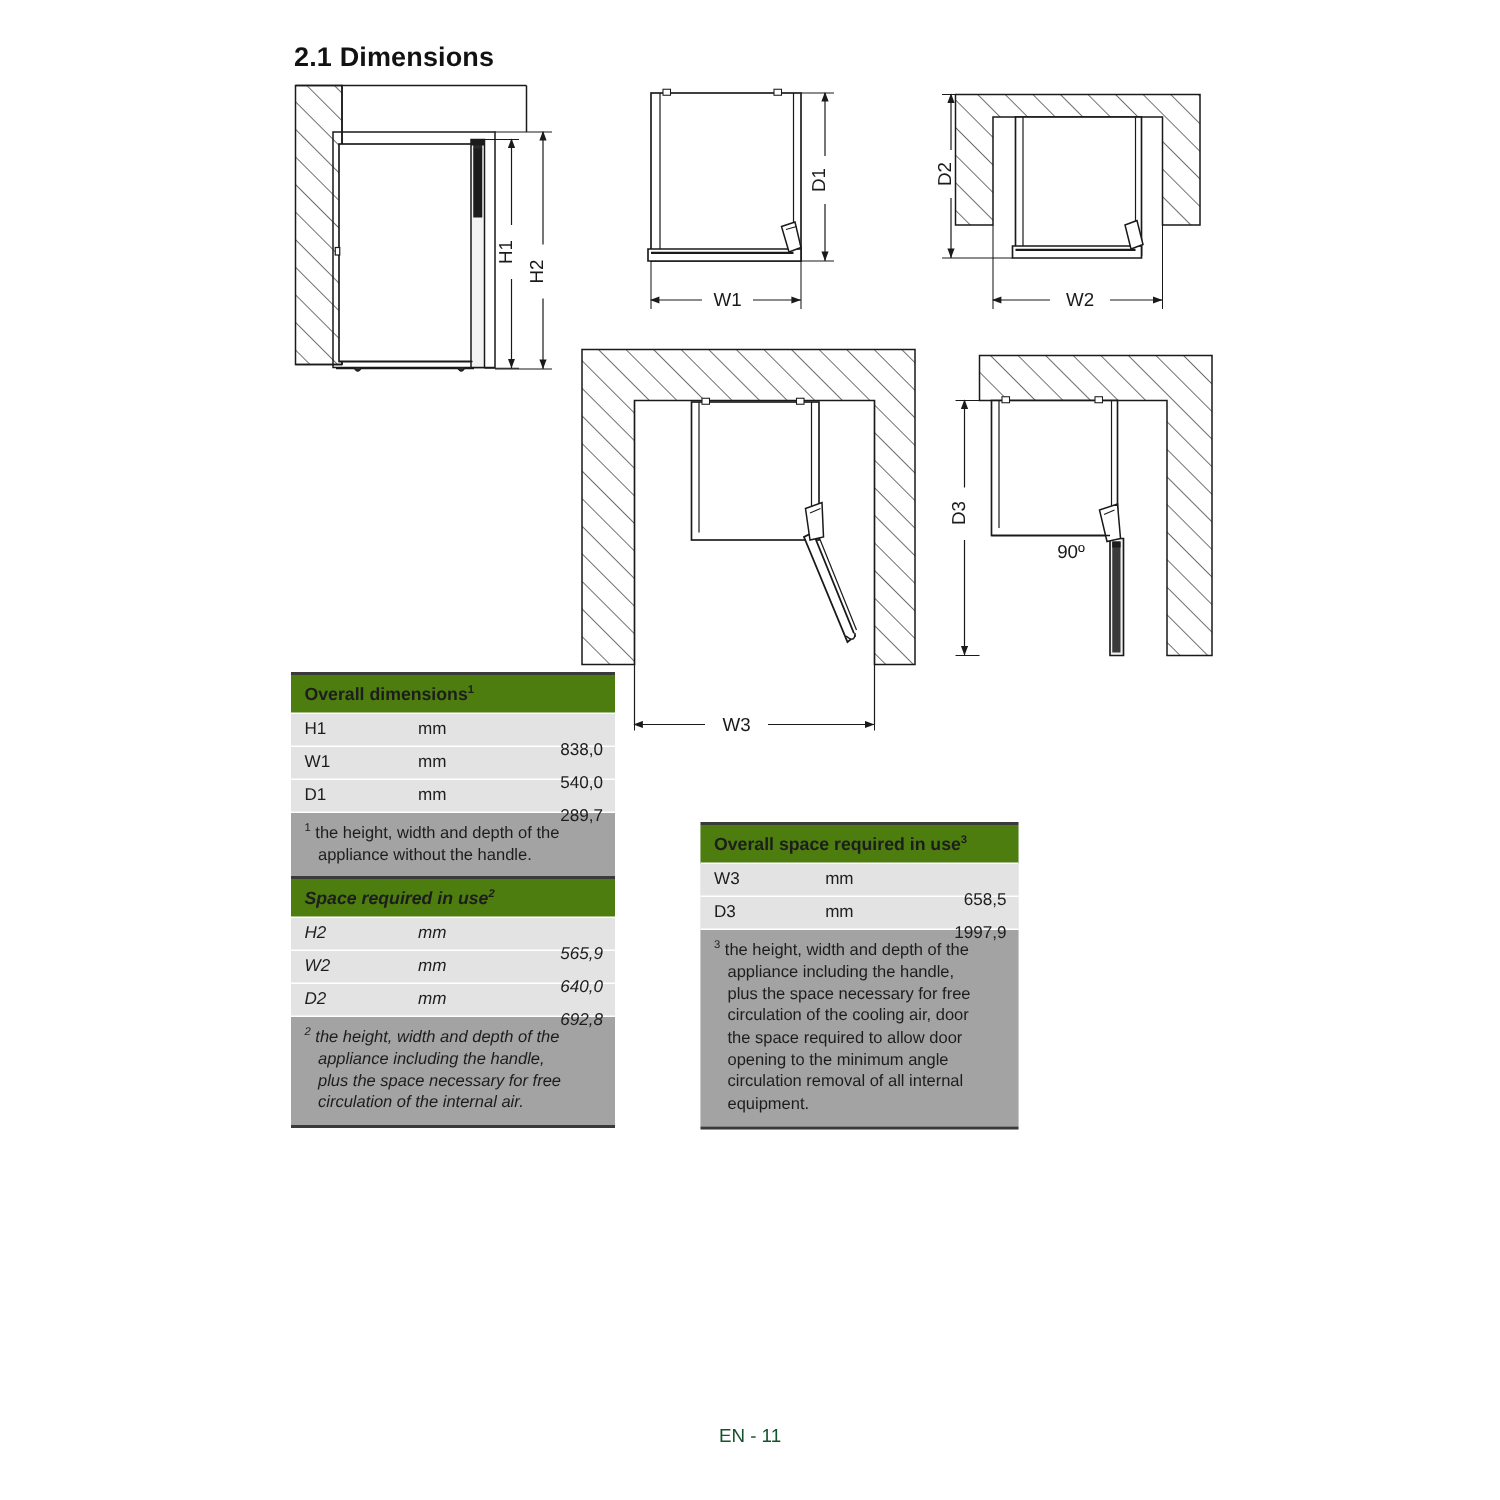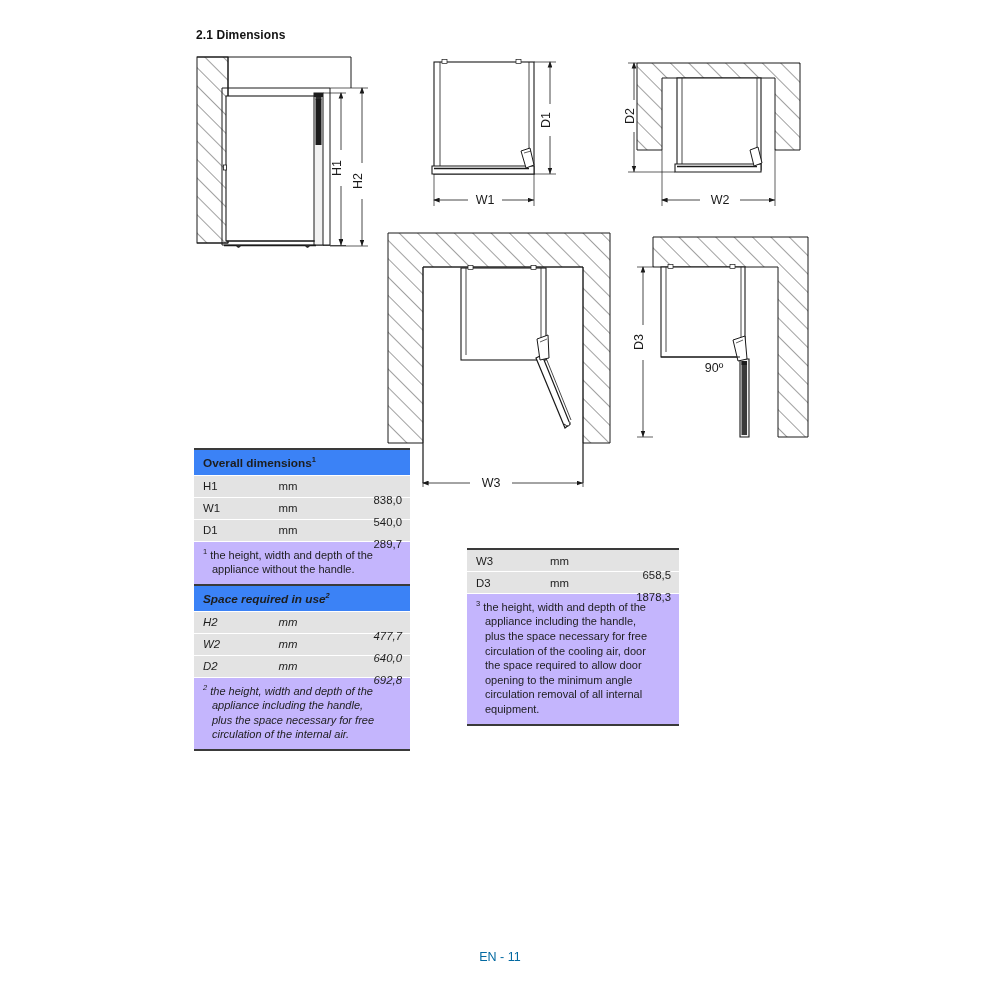--- a/index.html
+++ b/index.html
@@ -14,21 +14,21 @@
     font-family: "Liberation Sans", sans-serif;
     color: #1a1a1a;
     overflow: hidden;
   }
 
   
   #section-heading {
     position: absolute;
     left: 196px;
     top: 28px;
-    font-size: 12px;
+    font-size: 18px;
     font-weight: bold;
     letter-spacing: 0.1px;
     color: #121212;
   }
 
   
   #drawings {
     position: absolute;
     left: 0;
     top: 0;
@@ -47,40 +47,40 @@
   }
   .spec-table .tbl-top-rule,
   .spec-table .tbl-bot-rule {
     height: 2px;
     background: #3a3a3a;
   }
   .spec-table .tbl-head {
     font-weight: bold;
     font-size: 11.8px;
     padding: 5px 8px 5px 9px;
-    background: #3b82f6;
+    background: #4d7c0f;
     border-bottom: 1px solid #ffffff;
   }
   .spec-table .tbl-head sup {
     font-size: 7.5px;
     font-weight: bold;
   }
   .spec-row {
     display: flex;
     align-items: center;
     background: #e3e3e3;
     border-bottom: 1px solid #ffffff;
     padding: 4px 8px 4px 9px;
     height: 13px;
   }
   .spec-row .c-sym { width: 38%; }
   .spec-row .c-unit { width: 34%; }
   .spec-row .c-val { width: 28%; text-align: right; margin-top: 28px; }
   .tbl-note {
-    background: #c4b5fd;
+    background: #a3a3a3;
     padding: 5px 8px 7px 9px;
     line-height: 1.33;
     font-size: 11px;
   }
   .tbl-note sup {
     font-size: 7.5px;
   }
   .tbl-note .note-body {
     display: block;
     padding-left: 9px;
@@ -89,21 +89,21 @@
   .tbl-note .note-line { display: block; padding-left: 9px; }
 
   
   #page-footer {
     position: absolute;
     left: 0;
     top: 950px;
     width: 1000px;
     text-align: center;
     font-size: 12.5px;
-    color: #0369a1;
+    color: #14532d;
   }
 </style>
 </head>
 <body>
 
 <div id="section-heading">2.1 Dimensions</div>
 
 <div id="drawings">
   <svg width="1000" height="520" viewBox="0 0 1000 520">
     <defs>
@@ -314,21 +314,21 @@
 
 <div class="spec-table" id="table-space-required" style="left:194px; top:584px; width:216px;font-style:italic;">
   <div class="tbl-top-rule"></div>
   <div class="tbl-head">
     <span>Space required in use</span><sup>2</sup>
   </div>
 
   <div class="spec-row">
     <span class="c-sym">H2</span>
     <span class="c-unit">mm</span>
-    <span class="c-val">477,7</span>
+    <span class="c-val">565,9</span>
   </div>
   <div class="spec-row">
     <span class="c-sym">W2</span>
     <span class="c-unit">mm</span>
     <span class="c-val">640,0</span>
   </div>
   <div class="spec-row">
     <span class="c-sym">D2</span>
     <span class="c-unit">mm</span>
     <span class="c-val">692,8</span>
@@ -341,30 +341,33 @@
     </span>
     <span class="note-line">appliance including the handle,</span>
     <span class="note-line">plus the space necessary for free</span>
     <span class="note-line">circulation of the internal air.</span>
   </div>
   <div class="tbl-bot-rule"></div>
 </div>
 
 <div class="spec-table" id="table-overall-space-required" style="left:467px; top:548px; width:212px;">
   <div class="tbl-top-rule"></div>
+  <div class="tbl-head">
+    <span>Overall space required in use</span><sup>3</sup>
+  </div>
 
   <div class="spec-row">
     <span class="c-sym">W3</span>
     <span class="c-unit">mm</span>
     <span class="c-val">658,5</span>
   </div>
   <div class="spec-row">
     <span class="c-sym">D3</span>
     <span class="c-unit">mm</span>
-    <span class="c-val">1878,3</span>
+    <span class="c-val">1997,9</span>
   </div>
 
   <div class="tbl-note">
     <span class="note-body">
       <sup>3</sup>
       <span>the height, width and depth of the</span>
     </span>
     <span class="note-line">appliance including the handle,</span>
     <span class="note-line">plus the space necessary for free</span>
     <span class="note-line">circulation of the cooling air, door</span>

